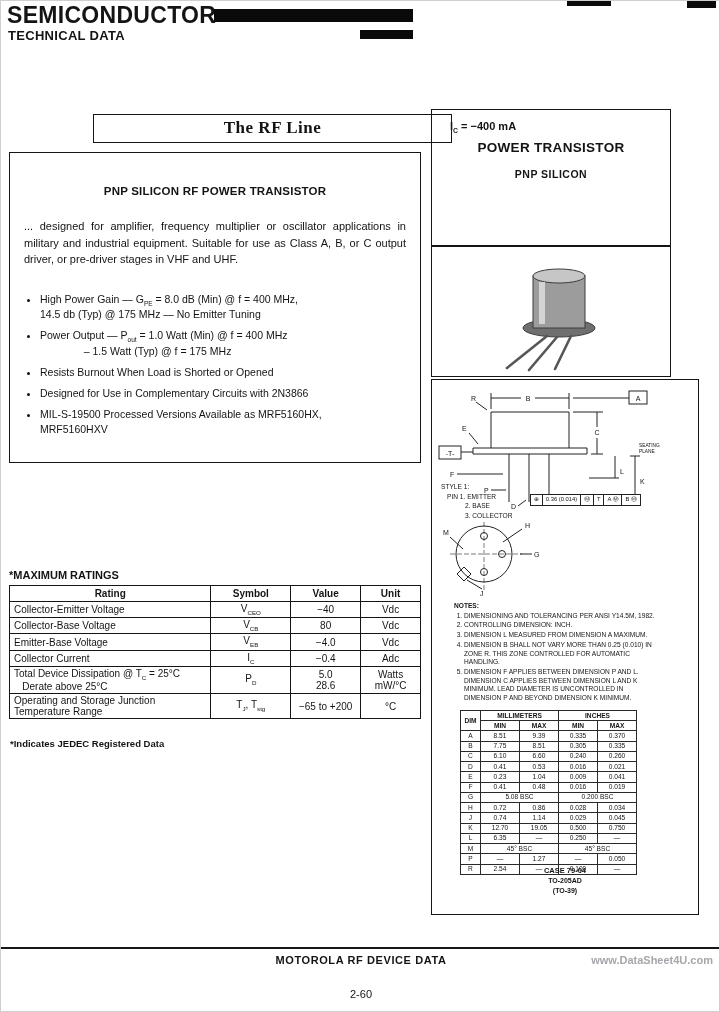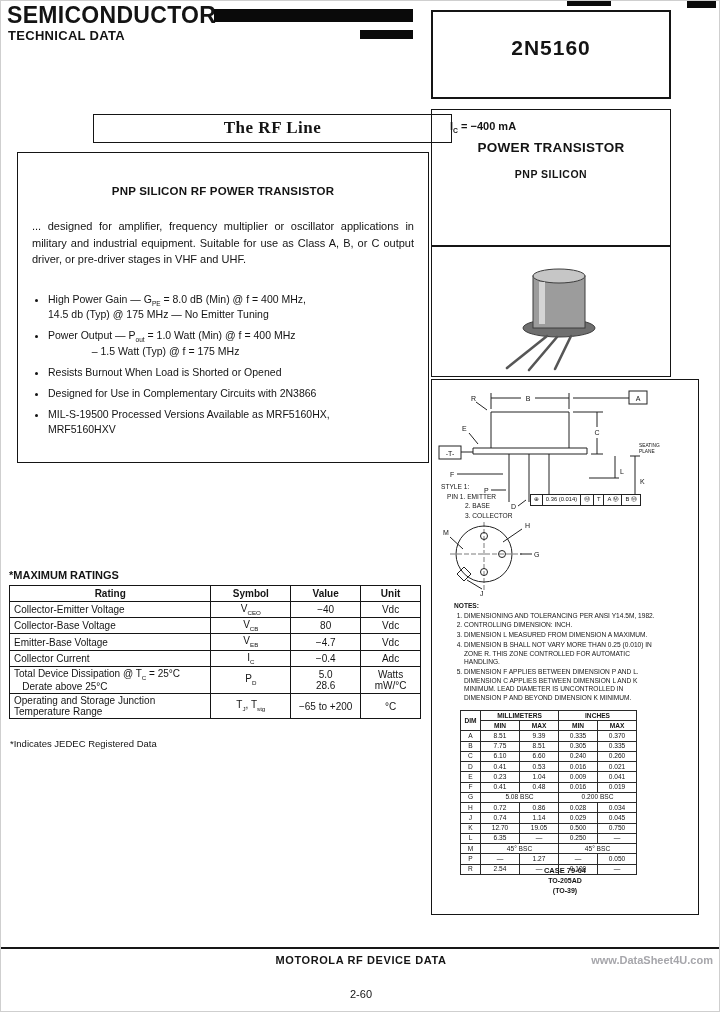--- a/index.html
+++ b/index.html
@@ -15,34 +15,34 @@
   .bar2 { left:359px; top:29px; width:53px; height:9px; }
   .bar3 { left:566px; top:0; width:44px; height:5px; }
   .bar4 { left:686px; top:0; width:29px; height:7px; }
 
   .part-box { position:absolute; left:430px; top:9px; width:240px; height:89px; border:2px solid #151515; text-align:center; }
   .part-number { display:block; margin-top:24px; font-size:21px; font-weight:bold; letter-spacing:1px; }
 
   .rf-box { position:absolute; left:92px; top:113px; width:359px; height:29px; border:1.5px solid #151515; text-align:center; }
   .rf-title { font-family:"Liberation Serif", serif; font-weight:bold; font-size:17px; line-height:26px; letter-spacing:0.5px; }
 
-  .intro-box { position:absolute; left:8px; top:151px; width:412px; height:311px; border:1.5px solid #151515; padding:0 14px;margin-left:8px; }
+  .intro-box { position:absolute; left:8px; top:151px; width:412px; height:311px; border:1.5px solid #151515; padding:0 14px; }
   .intro-title { margin-top:32px; text-align:center; font-size:11.5px; font-weight:bold; letter-spacing:0.2px; }
   .intro-desc { margin-top:21px; font-size:11px; line-height:1.5; text-align:justify; }
   .feature-list { margin-top:24px; padding-left:16px; font-size:10.5px; line-height:1.35; list-style:disc outside; }
   .feature-list li { margin-bottom:7px; }
 
   .ratings-title { position:absolute; left:8px; top:568px; font-size:11px; font-weight:bold; }
   .ratings-table { position:absolute; left:8px; top:584px; width:412px; border-collapse:collapse; font-size:10px; }
   .ratings-table th, .ratings-table td { border:1px solid #151515; padding:1px 4px; vertical-align:middle; }
   .ratings-table th { font-weight:bold; text-align:center; height:16px; }
   .ratings-table tbody td { height:16px; }
   .ratings-table td.c { text-align:center; }
   sub { font-size:0.62em; line-height:1; }
-  .footnote { position:absolute; left:9px; top:737px; font-size:9.5px; }
+  .footnote { position:absolute; left:9px; top:737px; font-size:9.5px;font-weight:bold; }
 
   .side-panel { position:absolute; left:430px; top:108px; width:240px; height:137px; border:1.5px solid #151515; }
   .ic-line { position:absolute; left:18px; top:10px; font-size:11px; font-weight:600; }
   .device-type { position:absolute; left:0; top:30px; width:100%; text-align:center; font-size:13.5px; font-weight:bold; letter-spacing:0.3px; }
   .material { position:absolute; left:0; top:58px; width:100%; text-align:center; font-size:10.5px; font-weight:bold; letter-spacing:0.5px; }
 
   .photo-box { position:absolute; left:430px; top:245px; width:240px; height:131px; border:1.5px solid #151515; display:flex; align-items:center; justify-content:center; }
 
   .case-box { position:absolute; left:430px; top:378px; width:268px; height:536px; border:1.5px solid #151515; }
   .svg-side { position:absolute; left:3px; top:6px; }
@@ -78,23 +78,20 @@
 
 <div class="page">
 
   <div class="brand">SEMICONDUCTOR</div>
   <div class="bar bar1"></div>
   <div class="subtitle">TECHNICAL DATA</div>
   <div class="bar bar2"></div>
   <div class="bar bar3"></div>
   <div class="bar bar4"></div>
 
-  <div class="part-box">
-    <span class="part-number">2N5160</span>
-  </div>
 
   <div class="rf-box">
     <span class="rf-title">The RF Line</span>
   </div>
 
   <section class="intro-box">
     <h3 class="intro-title">PNP SILICON RF POWER TRANSISTOR</h3>
     <p class="intro-desc">... designed for amplifier, frequency multiplier or oscillator applications in military and industrial equipment. Suitable for use as Class A, B, or C output driver, or pre-driver stages in VHF and UHF.</p>
     <ul class="feature-list" id="feature-list">
         <li>High Power Gain — G<sub>PE</sub> = 8.0 dB (Min) @ f = 400 MHz,<br>14.5 db (Typ) @ 175 MHz — No Emitter Tuning</li>
@@ -130,21 +127,21 @@
       </tr>
       <tr>
         <td>Collector-Base Voltage</td>
         <td class="c">V<sub>CB</sub></td>
         <td class="c">80</td>
         <td class="c">Vdc</td>
       </tr>
       <tr>
         <td>Emitter-Base Voltage</td>
         <td class="c">V<sub>EB</sub></td>
-        <td class="c">−4.7</td>
+        <td class="c">−4.0</td>
         <td class="c">Vdc</td>
       </tr>
       <tr>
         <td>Collector Current</td>
         <td class="c">I<sub>C</sub></td>
         <td class="c">−0.4</td>
         <td class="c">Adc</td>
       </tr>
       <tr>
         <td>Total Device Dissipation @ T<sub>C</sub> = 25°C<br>&nbsp;&nbsp;&nbsp;Derate above 25°C</td>

